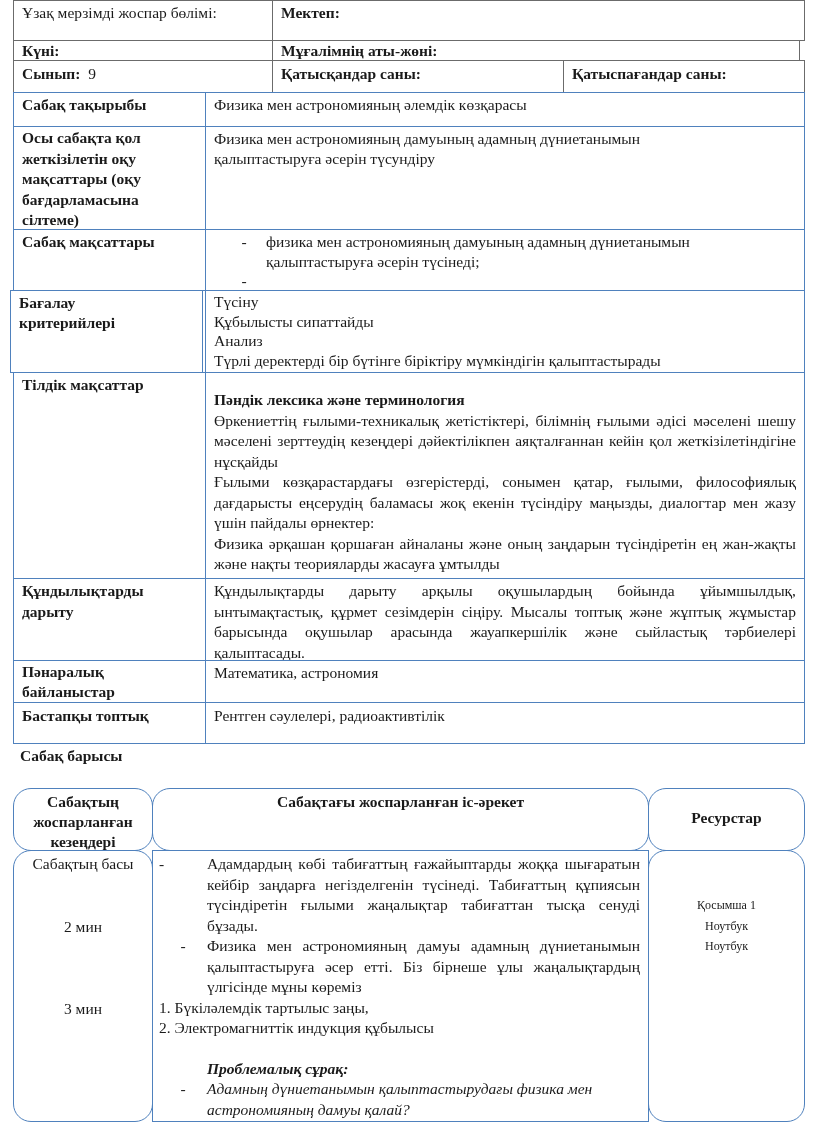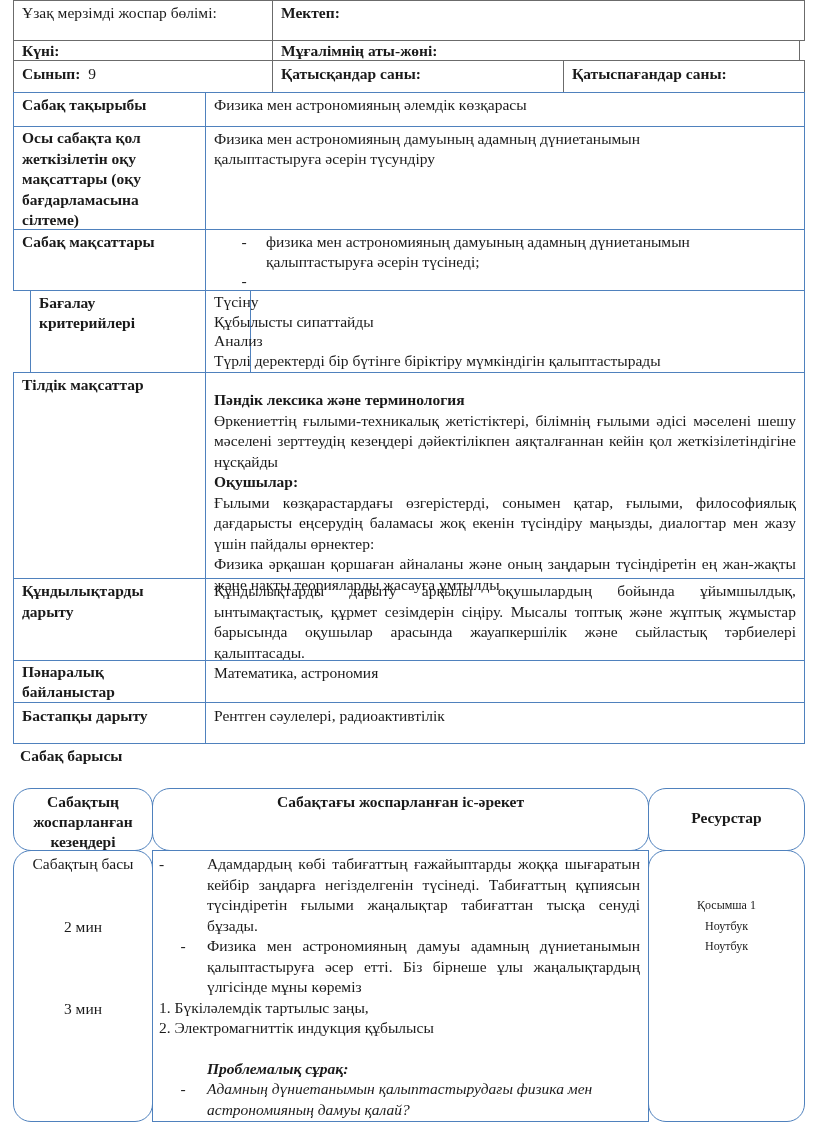--- a/index.html
+++ b/index.html
@@ -73,57 +73,56 @@
   <div class="dash-line">
     <span class="dash">-</span>
     <span class="txt">физика мен астрономияның дамуының  адамның дүниетанымын қалыптастыруға әсерін түсінеді;</span>
   </div>
   <div class="dash-line">
     <span class="dash">-</span>
     <span class="txt"></span>
   </div>
 </div>
 
-<div class="abs mcell label" style="left:30px; top:290px; width:221px; height:83px; padding-right:60px;">
+<div class="abs mcell label" style="left:10px; top:290px; width:193px; height:83px; padding-right:60px;">
   <span>Бағалау критерийлері</span>
 </div>
 <div class="abs mcell" style="left:205px; top:290px; width:600px; height:83px; line-height:19.5px; padding-top:1px;">
   <span class="block">Түсіну</span>
   <span class="block">Құбылысты сипаттайды</span>
   <span class="block">Анализ</span>
   <span class="block">Түрлі деректерді бір бүтінге біріктіру мүмкіндігін қалыптастырады</span>
 </div>
 
 <div class="abs mcell label" style="left:13px; top:372px; width:193px; height:207px;">
   <span>Тілдік  мақсаттар</span>
 </div>
 <div class="abs mcell justify" style="left:205px; top:372px; width:600px; height:207px; line-height:20.5px; padding-top:17px;">
   <span class="block b">Пәндік лексика және терминология</span>
   <span class="block">Өркениеттің ғылыми-техникалық жетістіктері, білімнің ғылыми әдісі мәселені шешу мәселені зерттеудің кезеңдері дәйектілікпен аяқталғаннан кейін қол жеткізілетіндігіне нұсқайды</span>
-  <span class="block b">Оқушылар:</span>
   <span class="block">Ғылыми көзқарастардағы өзгерістерді, сонымен қатар, ғылыми, философиялық дағдарысты еңсерудің баламасы жоқ екенін түсіндіру маңызды, диалогтар мен жазу үшін пайдалы өрнектер:</span>
   <span class="block">Физика әрқашан қоршаған айналаны және оның заңдарын түсіндіретін ең жан-жақты және нақты теорияларды жасауға ұмтылды</span>
 </div>
 
 <div class="abs mcell label" style="left:13px; top:578px; width:193px; height:83px; line-height:20.5px;">
   <span>Құндылықтарды дарыту</span>
 </div>
 <div class="abs mcell justify" style="left:205px; top:578px; width:600px; height:83px; line-height:20.5px;">
   <span>Құндылықтарды дарыту   арқылы оқушылардың бойында ұйымшылдық, ынтымақтастық, құрмет сезімдерін сіңіру. Мысалы топтық және жұптық жұмыстар барысында оқушылар арасында жауапкершілік және сыйластық тәрбиелері қалыптасады.</span>
 </div>
 
 <div class="abs mcell label" style="left:13px; top:660px; width:193px; height:43px; line-height:20px; padding-top:1px;">
   <span>Пәнаралық байланыстар</span>
 </div>
 <div class="abs mcell" style="left:205px; top:660px; width:600px; height:43px;">
   <span>Математика, астрономия</span>
 </div>
 
 <div class="abs mcell label" style="left:13px; top:702px; width:193px; height:42px; padding-top:3px;">
-  <span>Бастапқы дарыту</span>
+  <span>Бастапқы топтық</span>
 </div>
 <div class="abs mcell" style="left:205px; top:702px; width:600px; height:42px; padding-top:3px;">
   <span>Рентген сәулелері, радиоактивтілік</span>
 </div>
 
 <div class="abs b" style="left:20px; top:746px; line-height:20px;">Сабақ барысы</div>
 
 <div class="abs bottom-cell b center" style="left:13px; top:788px; width:140px; height:63px; line-height:20px; padding-top:3px;">
   <span>Сабақтың жоспарланған кезеңдері</span>
 </div>

